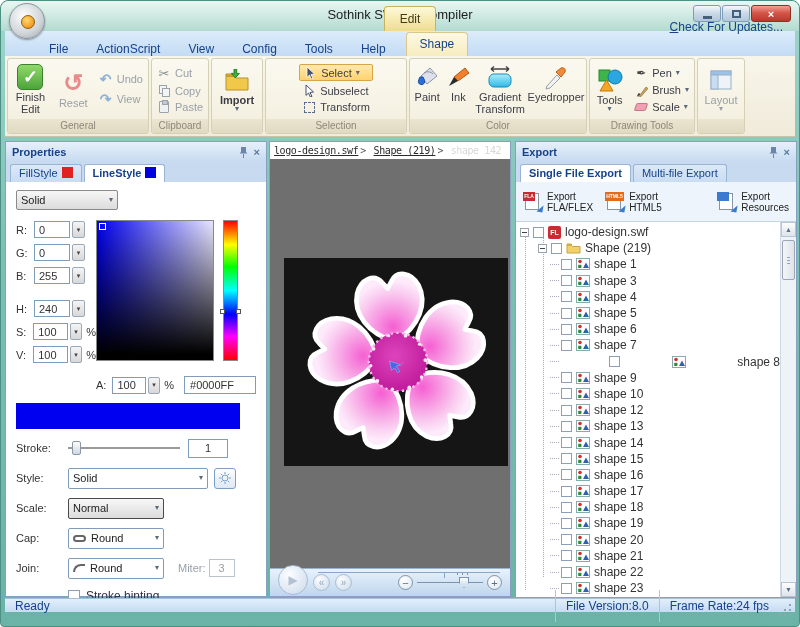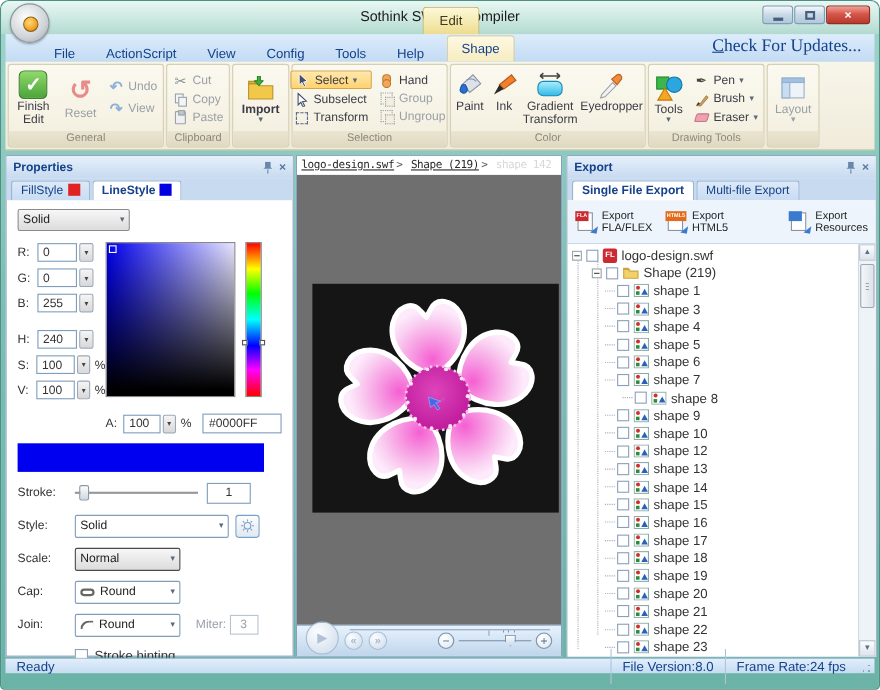--- a/index.html
+++ b/index.html
@@ -35,21 +35,21 @@
   .glyph-min { width:9px; height:3px; background:#44607c; margin-top:7px; }
   .glyph-max { width:9px; height:8px; border:2px solid #44607c; }
 
   
   .menurow { position:absolute; left:4px; right:4px; top:30px; height:25px;
     background:linear-gradient(180deg,#dcecfb,#c3dbf4); display:flex; align-items:flex-end; }
   .menu-tab { padding:4px 14px 5px; font-size:12px; color:#15428b; }
   .menu-tab-active { margin-left:6px; padding:4px 13px 5px; font-size:12px; color:#15428b;
     background:linear-gradient(180deg,#fdf9e3,#f7ecc0); border:1px solid #d8c88e;
     border-bottom:none; border-radius:4px 4px 0 0; }
-  .check-updates { margin-left:auto; padding:4px 12px 5px; color:#15428b; font-size:16px;font-family:Liberation Serif, serif; }
+  .check-updates { margin-left:auto; padding:4px 12px 22px; color:#15428b; font-size:12px; }
   .check-updates::first-letter { text-decoration:underline; }
 
   
   .ribbon { position:absolute; left:4px; right:4px; top:55px; height:81px;
     background:linear-gradient(180deg,#f8f5ea,#f0ebda); border-bottom:1px solid #c9c3ab;
     display:flex; padding:2px 1px; }
   .rgroup { margin:0 1px; border:1px solid #d5cfb4; border-radius:3px;
     background:linear-gradient(180deg,#fbf9f0,#f3eedd); display:flex; flex-direction:column; }
   .gbody { flex:1; display:flex; align-items:center; justify-content:center; padding:1px 2px; gap:2px; }
   .gcap { height:14px; font-size:10px; text-align:center; color:#8d877a; line-height:13px;
@@ -363,43 +363,20 @@
               </span>
             <span>Subselect</span>
           </div>
           <div class="smallbtn">
             <span class="sicon">
                 <span class="dash-sq"></span>
               </span>
             <span>Transform</span>
           </div>
         </div>
-        <div class="smallcol">
-          <div class="smallbtn">
-            <span class="sicon">
-                <svg width="13" height="13">
-                  <rect x="3" y="1" width="7" height="8" rx="3" fill="#f5a55a" stroke="#c07a2e"></rect>
-                  <circle cx="6.5" cy="9" r="3.6" fill="#f5a55a" stroke="#c07a2e"></circle>
-                </svg>
-              </span>
-            <span>Hand</span>
-          </div>
-          <div class="smallbtn">
-            <span class="sicon">
-                <span class="grp-sq"></span>
-              </span>
-            <span class="dis">Group</span>
-          </div>
-          <div class="smallbtn">
-            <span class="sicon">
-                <span class="grp-sq"></span>
-              </span>
-            <span class="dis">Ungroup</span>
-          </div>
-        </div>
       </div>
       <div class="gcap">Selection</div>
     </div>
 
     <div class="rgroup" style="width:178px">
       <div class="gbody" style="align-items:flex-start; padding-top:3px;">
         <div class="bigbtn" style="width:36px">
           <div class="bicon">
               <svg width="26" height="26">
             <path d="M7 12 L16 4 L23 12 L13 20z" fill="#dde2ea" stroke="#8a93a6"></path>
@@ -466,21 +443,21 @@
                   <path d="M2 12 l2.6-.9 .8-1.2 -1.7-1z" fill="#333"></path>
                 </svg>
               </span>
             <span>Brush</span>
             <span class="caret">▾</span>
           </div>
           <div class="smallbtn">
             <span class="sicon">
                 <span class="eraser-ico"></span>
               </span>
-            <span>Eraser</span>
+            <span>Scale</span>
             <span class="caret">▾</span>
           </div>
         </div>
       </div>
       <div class="gcap">Drawing Tools</div>
     </div>
 
     <div class="rgroup" style="width:48px">
       <div class="gbody">
         <div class="bigbtn">
@@ -859,21 +836,21 @@
                 <svg width="14" height="12">
                   <rect x="0.5" y="0.5" width="13" height="11" fill="#fff" stroke="#8aa"></rect>
                   <circle cx="4" cy="3.5" r="1.8" fill="#d03028"></circle>
                   <rect x="2.2" y="6.8" width="3.2" height="3.2" fill="#2f8a3a"></rect>
                   <path d="M7 10 L10 4.5 L13 10z" fill="#2a62b8"></path>
                 </svg>
               </span>
             <span>shape 7</span>
           </div>
         
-          <div class="trow" style="padding-left:50px;">
+          <div class="trow" style="padding-left:34px;justify-content:space-between;">
             <span class="tdash"></span>
             <span class="tcheck"></span>
             <span class="ticon">
                 <svg width="14" height="12">
                   <rect x="0.5" y="0.5" width="13" height="11" fill="#fff" stroke="#8aa"></rect>
                   <circle cx="4" cy="3.5" r="1.8" fill="#d03028"></circle>
                   <rect x="2.2" y="6.8" width="3.2" height="3.2" fill="#2f8a3a"></rect>
                   <path d="M7 10 L10 4.5 L13 10z" fill="#2a62b8"></path>
                 </svg>
               </span>

